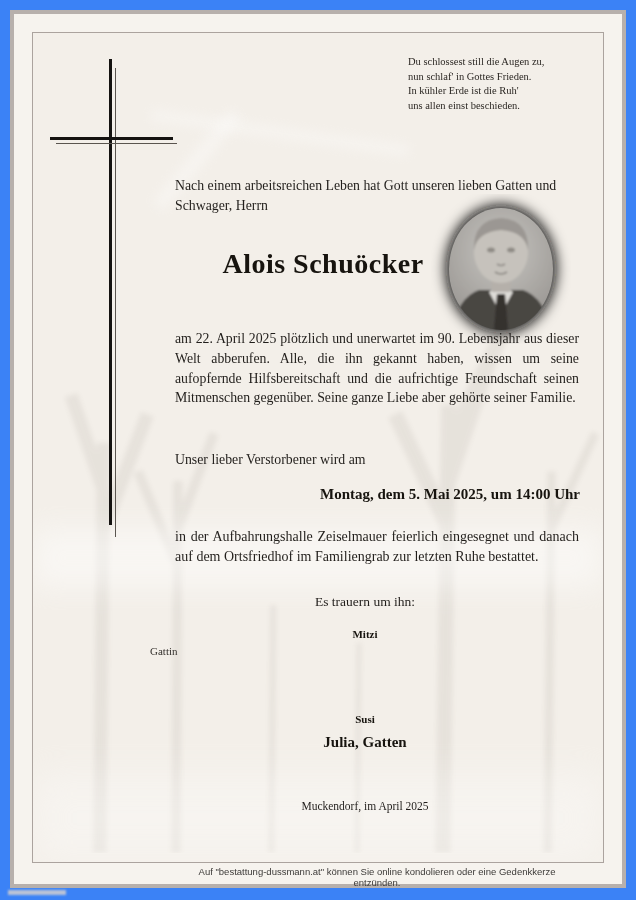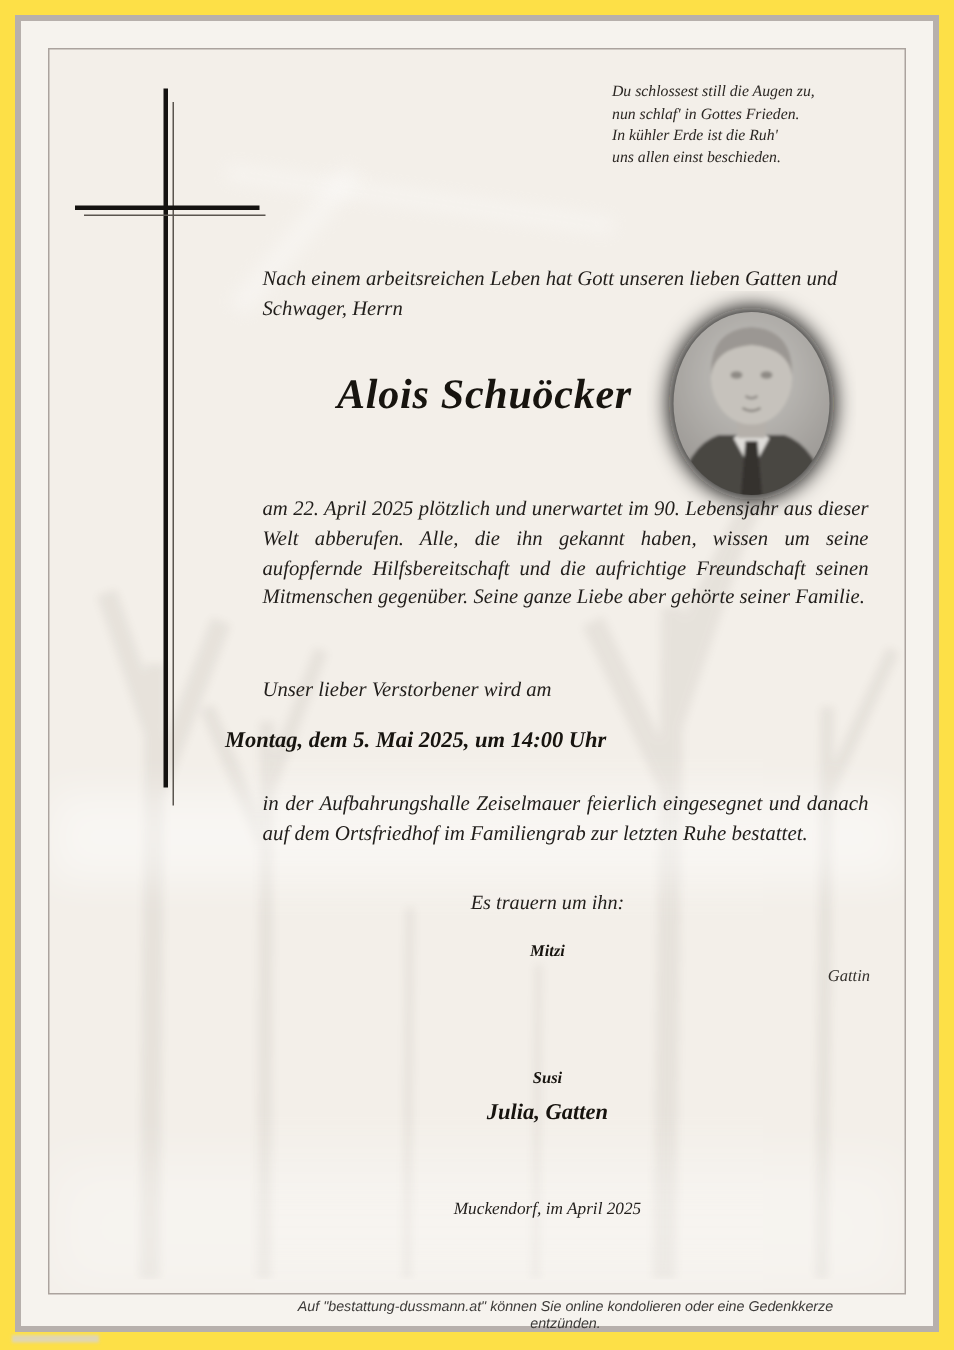--- a/index.html
+++ b/index.html
@@ -4,21 +4,21 @@
 <style>
   html,body{margin:0;padding:0;}
   body{
     width:636px;height:900px;
     background:#ffffff;
     font-family:"Liberation Serif", serif;
     color:#211e1b;
     position:relative;
     overflow:hidden;
   }
-  .sheet{position:absolute;inset:0;background:#fde047;font-style:italic;}
+  .sheet{position:absolute;inset:0;background:#3b82f6;}
   
   .frame-outer{
     position:absolute;left:10px;top:10px;right:10px;bottom:12px;
     border:4.5px solid #b7b0ac;
     background:#f6f3ee;
   }
   .frame-inner{
     position:absolute;left:18px;top:18px;right:18px;bottom:21px;
     border:1px solid #aba39e;
     background:#f3efe9;
@@ -67,32 +67,32 @@
     position:absolute;left:175px;top:329px;width:404px;
     font-size:13.8px;line-height:19.8px;
     text-align:justify;
   }
   .leadin{
     position:absolute;left:175px;top:452px;width:404px;
     font-size:13.8px;
   }
   .datetime{
     position:absolute;left:150px;top:486px;width:430px;
-    text-align:left;font-size:15px;font-weight:bold;color:#17140f;
+    text-align:right;font-size:15px;font-weight:bold;color:#17140f;
   }
   .ceremony-details{
     position:absolute;left:175px;top:527px;width:404px;
     font-size:14px;line-height:19.8px;text-align:justify;
   }
   .mourners-heading{
     position:absolute;left:150px;top:594px;width:430px;
     text-align:center;font-size:13.5px;
   }
   .mourner-name{position:absolute;left:150px;width:430px;text-align:center;font-size:11px;font-weight:bold;color:#17140f;}
-  .mourner-relation{position:absolute;left:150px;width:430px;text-align:right;font-size:11px;color:#33302c;}
+  .mourner-relation{position:absolute;left:150px;width:430px;text-align:left;font-size:11px;color:#33302c;}
   .m1n{top:628px;} .m1r{top:645px;}
   .m2n{top:676px;margin-top:37px;} .m2r{top:693px;}
   .m3n{top:734px;font-size:15px;}
   .place-date{
     position:absolute;left:150px;top:800px;width:430px;
     text-align:center;font-size:11.5px;
   }
   .footer-note{
     position:absolute;left:175px;top:866px;width:404px;
     text-align:center;

